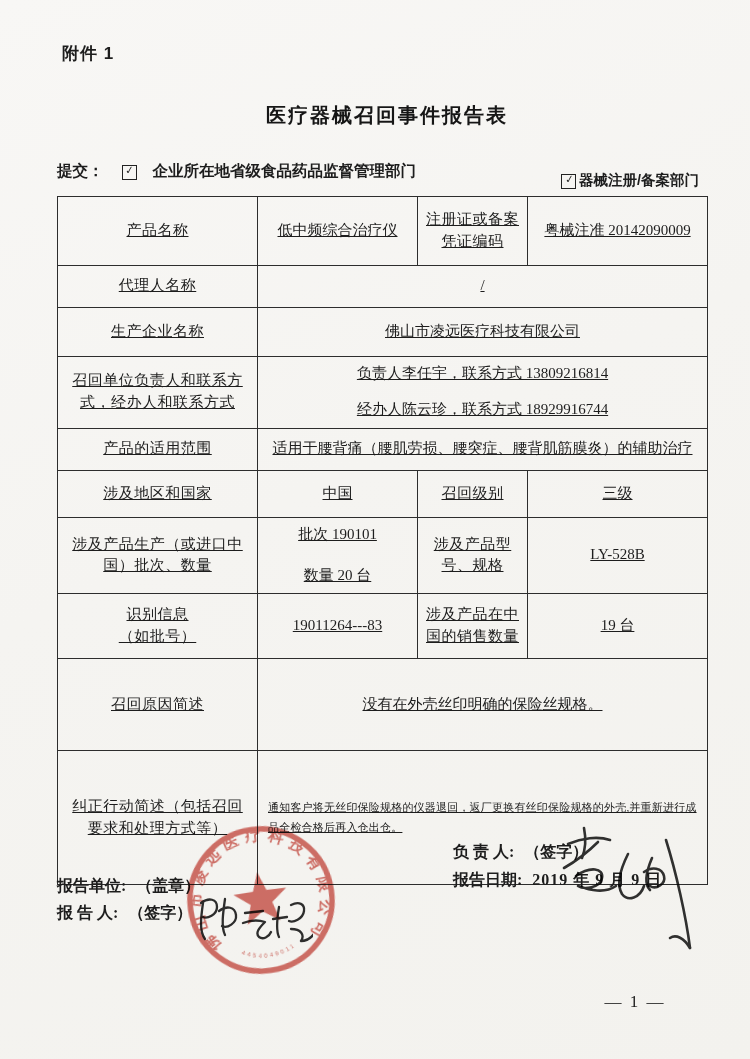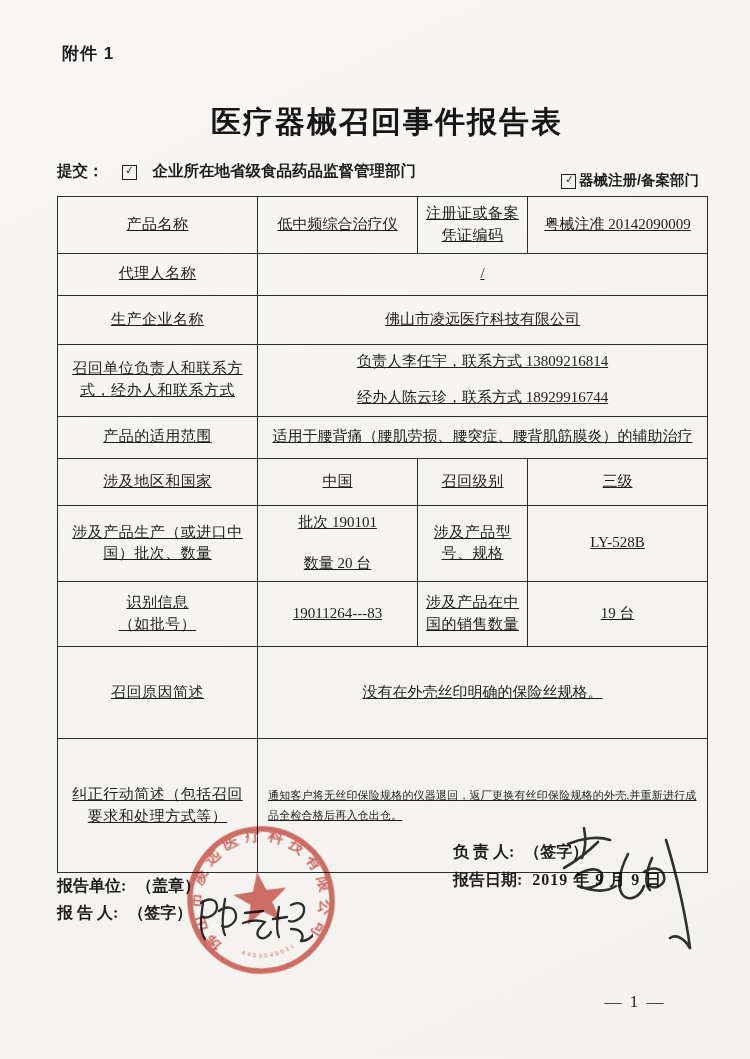--- a/index.html
+++ b/index.html
@@ -5,21 +5,21 @@
   html,body{margin:0;padding:0;}
   body{
     width:750px;height:1059px;position:relative;overflow:hidden;
     background:linear-gradient(155deg,#f8f7f5 0%,#f5f4f1 45%,#f3f2ee 100%);
     font-family:"Liberation Serif","DejaVu Serif",serif;
     color:#1d1d1d;
   }
   .abs{position:absolute;}
   .attachment{left:62px;top:42px;font-size:17px;font-weight:600;
     font-family:"Liberation Sans","DejaVu Sans",sans-serif;letter-spacing:1px;}
-  .title{left:0;right:0;top:102px;text-align:center;font-size:30px;font-weight:700;
+  .title{left:0;right:0;top:102px;text-align:center;font-size:20px;font-weight:700;
     font-family:"Liberation Sans","DejaVu Sans",sans-serif;letter-spacing:2px;color:#161616;margin-left:24px;}
   .submit-left{left:57px;top:161px;font-size:15.5px;font-weight:700;
     font-family:"Liberation Sans","DejaVu Sans",sans-serif;display:flex;align-items:center;gap:14px;}
   .submit-right{left:557px;top:171px;font-size:14.5px;font-weight:700;
     font-family:"Liberation Sans","DejaVu Sans",sans-serif;display:flex;align-items:center;gap:1px;}
   .cbx{display:inline-flex;width:13px;height:13px;border:1.6px solid #222;margin:0 2px 0 4px;
     align-items:center;justify-content:center;font-size:11px;line-height:1;font-weight:400;
     transform:translateY(1px);}
   .cbx span{transform:translate(1px,-2px) rotate(-8deg);}
 
@@ -75,21 +75,21 @@
     <colgroup>
         <col style="width:200px">
         <col style="width:160px">
         <col style="width:110px">
         <col style="width:180px">
       </colgroup>
     <tbody>
         <tr style="height:54px">
       <td class="lbl">产品名称</td>
       <td>低中频综合治疗仪</td>
-      <td class="lbl" style="padding:6px 4px">注册证或备案凭证编码</td>
+      <td class="lbl" style="padding:12px 4px">注册证或备案凭证编码</td>
       <td class="nowrap">粤械注准 20142090009</td>
     </tr>
     <tr style="height:42px">
       <td class="lbl">代理人名称</td>
       <td colspan="3">/</td>
     </tr>
     <tr style="height:49px">
       <td class="lbl">生产企业名称</td>
       <td colspan="3">佛山市凌远医疗科技有限公司</td>
     </tr>

